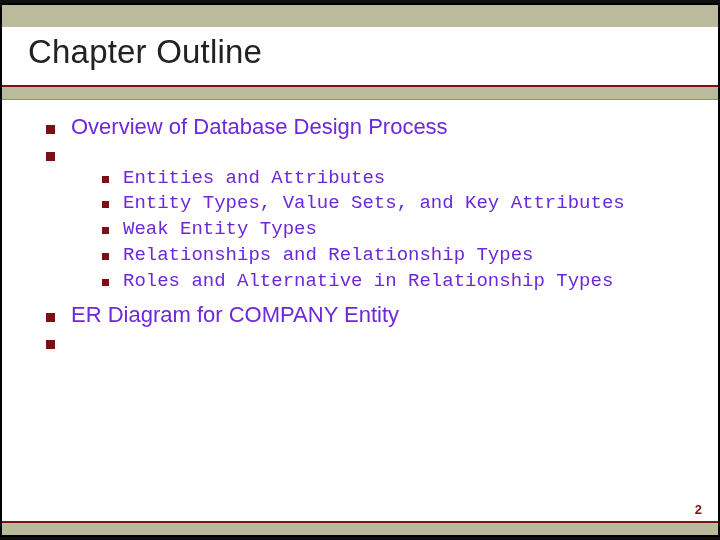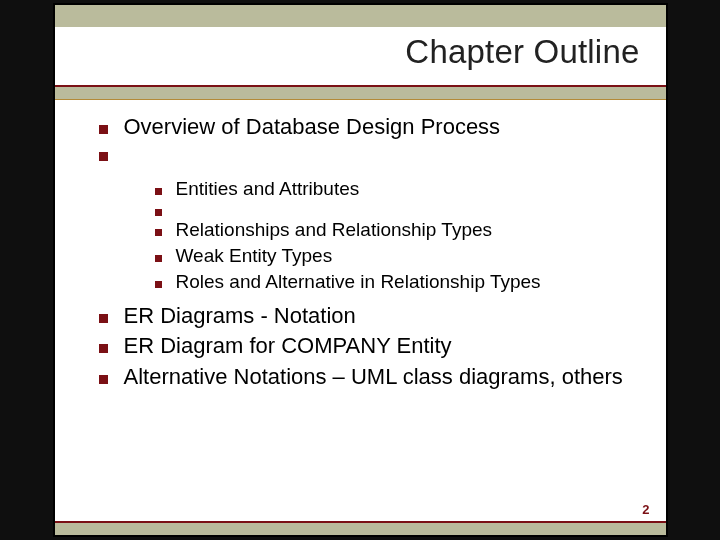--- a/index.html
+++ b/index.html
@@ -5,26 +5,25 @@
   * { margin: 0; padding: 0; box-sizing: border-box; }
   html, body { width: 720px; height: 540px; }
   body {
     background: #0f0f0f;
     display: flex;
     align-items: center;
     justify-content: center;
     font-family: Arial, Helvetica, sans-serif;
   }
   .slide {
-    width: 611px;
+    width: 716px;
     height: 530px;
     background: #ffffff;
     position: relative;
     box-shadow: 0 0 0 2px #000;
-    text-align: right;
   }
   .top-band {
     position: absolute;
     top: 0; left: 0; right: 0;
     height: 22px;
     background: #babb9c;
   }
   .title-area {
     position: absolute;
     top: 28px;
@@ -55,41 +54,42 @@
   .rule-thin {
     height: 1px;
     background: #b38a38;
     width: 100%;
   }
   .content {
     position: absolute;
     top: 108px;
     left: 44px;
     right: 30px;
-    color: #000000;
+    color: #6d28d9;
   }
   .lvl1 {
     display: flex;
     align-items: baseline;
     margin-bottom: 3px;
   }
   .lvl1 .bullet {
     width: 9px; height: 9px;
     background: #7b1015;
     display: inline-block;
     margin-right: 16px;
     margin-top: 8px;
     flex-shrink: 0;
   }
   .lvl1 .text {
     font-size: 22px;
     line-height: 1.25;
   }
   .sublist {
-    margin: 16px 0 8px 56px;
+    margin: 6px 0 8px 56px;
+    font-family: Liberation Mono, monospace;
   }
   .lvl2 {
     display: flex;
     align-items: baseline;
     margin-bottom: 2px;
   }
   .lvl2 .bullet {
     width: 7px; height: 7px;
     background: #7b1015;
     display: inline-block;
@@ -145,47 +145,43 @@
       <span class="bullet"></span>
     </div>
 
     <div class="sublist">
       <div class="lvl2">
         <span class="bullet"></span>
         <span class="text">Entities and Attributes</span>
       </div>
       <div class="lvl2">
         <span class="bullet"></span>
+        <span class="text">Entity Types, Value Sets, and Key Attributes</span>
+      </div>
+      <div class="lvl2">
+        <span class="bullet"></span>
+        <span class="text">Weak Entity Types</span>
       </div>
       <div class="lvl2">
         <span class="bullet"></span>
         <span class="text">Relationships and Relationship Types</span>
       </div>
       <div class="lvl2">
         <span class="bullet"></span>
-        <span class="text">Weak Entity Types</span>
-      </div>
-      <div class="lvl2">
-        <span class="bullet"></span>
         <span class="text">Roles and Alternative in Relationship Types</span>
       </div>
     </div>
 
-    <div class="lvl1">
-      <span class="bullet"></span>
-      <span class="text">ER Diagrams - Notation</span>
-    </div>
 
     <div class="lvl1">
       <span class="bullet"></span>
       <span class="text">ER Diagram for COMPANY Entity</span>
     </div>
 
     <div class="lvl1">
       <span class="bullet"></span>
-      <span class="text">Alternative Notations – UML class diagrams, others</span>
     </div>
 
   </div>
 
   <div class="page-num">2</div>
   <div class="footer-bar"></div>
 </div>
 
 </body></html>

